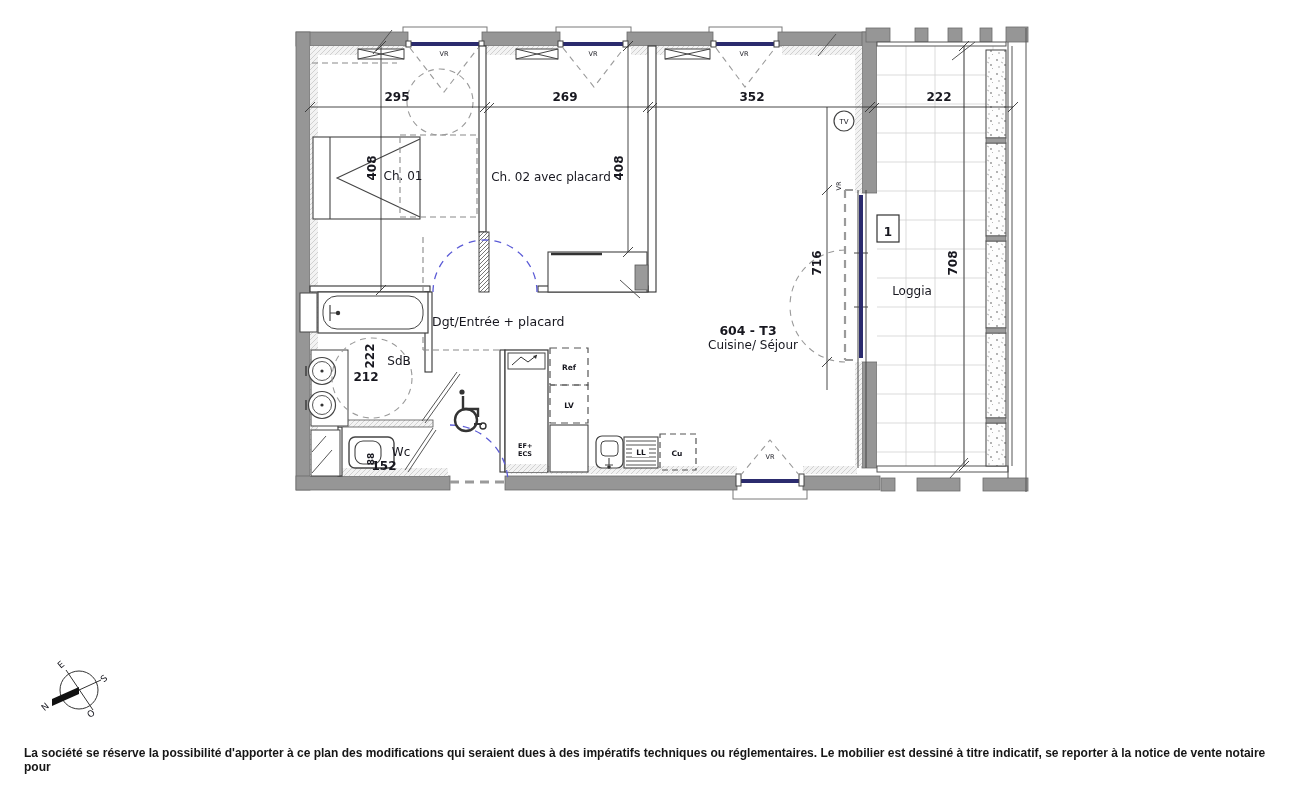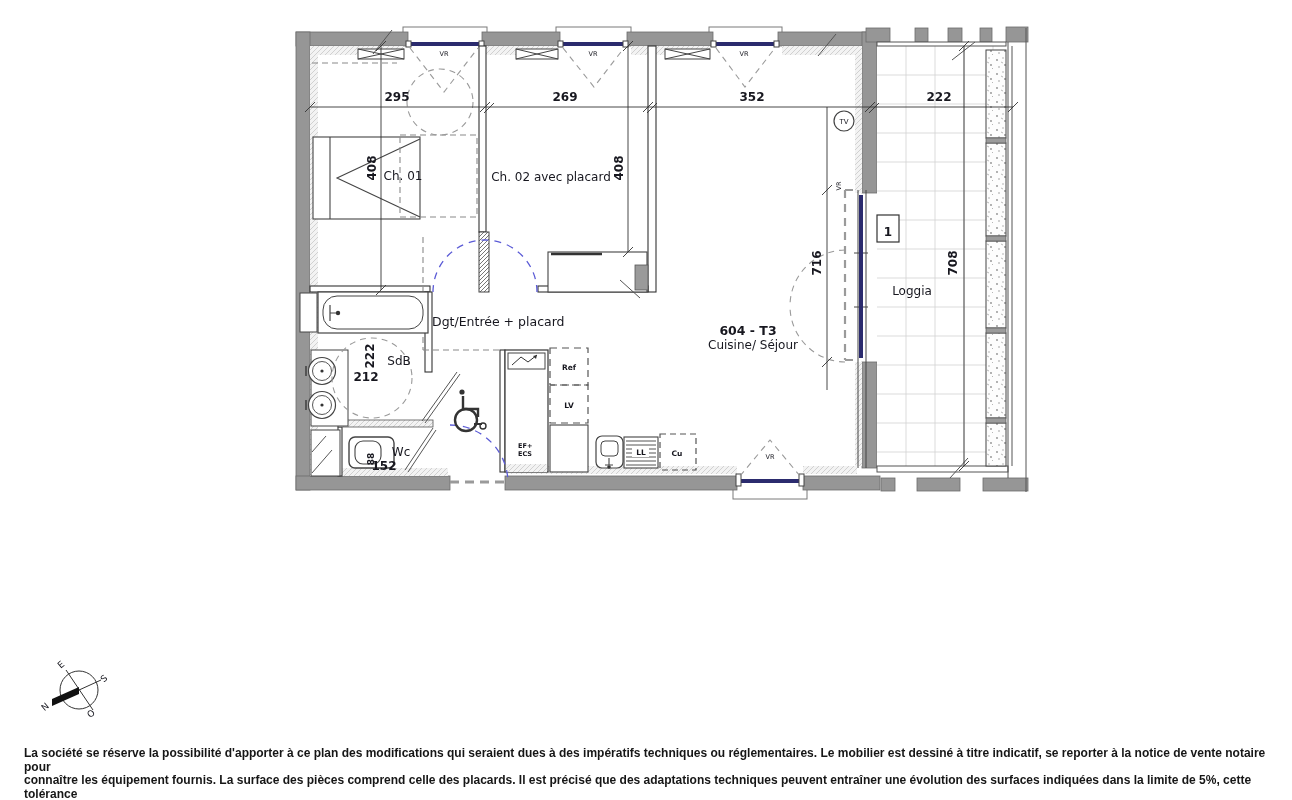--- a/index.html
+++ b/index.html
@@ -322,15 +322,14 @@
       <text transform="translate(63,667) rotate(-40)" text-anchor="middle">E</text>
       <text transform="translate(106,681) rotate(-40)" text-anchor="middle">S</text>
       <text transform="translate(47,709) rotate(-40)" text-anchor="middle">N</text>
       <text transform="translate(93,716) rotate(-40)" text-anchor="middle">O</text>
     </g>
   </g>
 </svg>
 
   <div class="disclaimer">
     <div>La société se réserve la possibilité d'apporter à ce plan des modifications qui seraient dues à des impératifs techniques ou réglementaires. Le mobilier est dessiné à titre indicatif, se reporter à la notice de vente notaire pour</div>
-    <div>connaître les équipement fournis. La surface des pièces comprend celle des placards. Il est précisé que des adaptations techniques peuvent entraîner une évolution des surfaces indiquées dans la limite de 5%, cette tolérance</div>
   </div>
 </div>
 
 </body></html>

